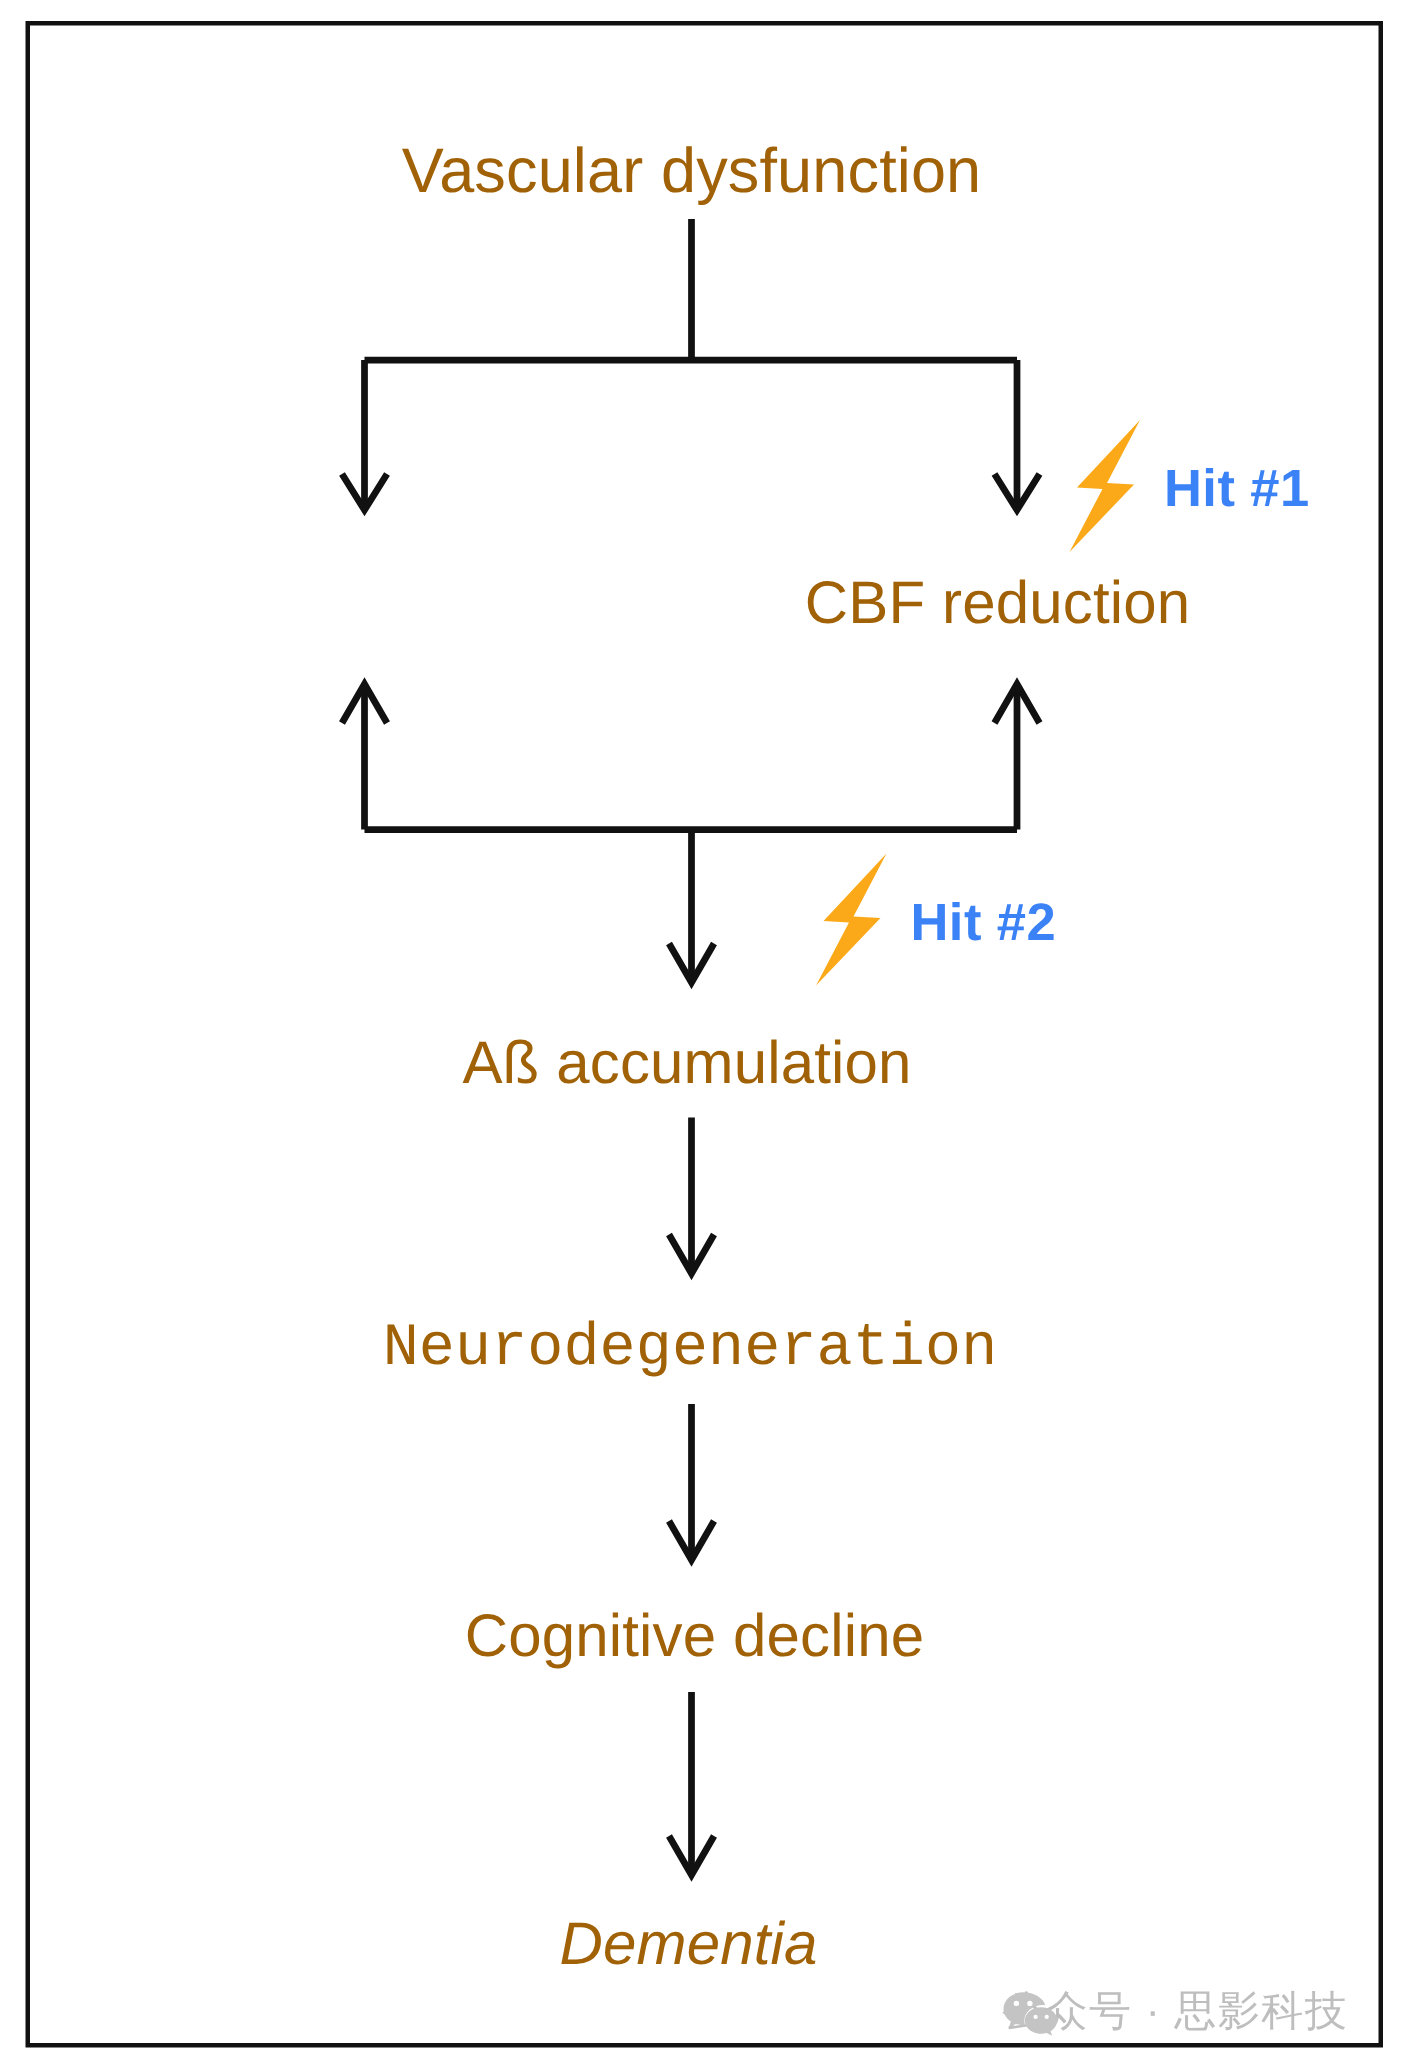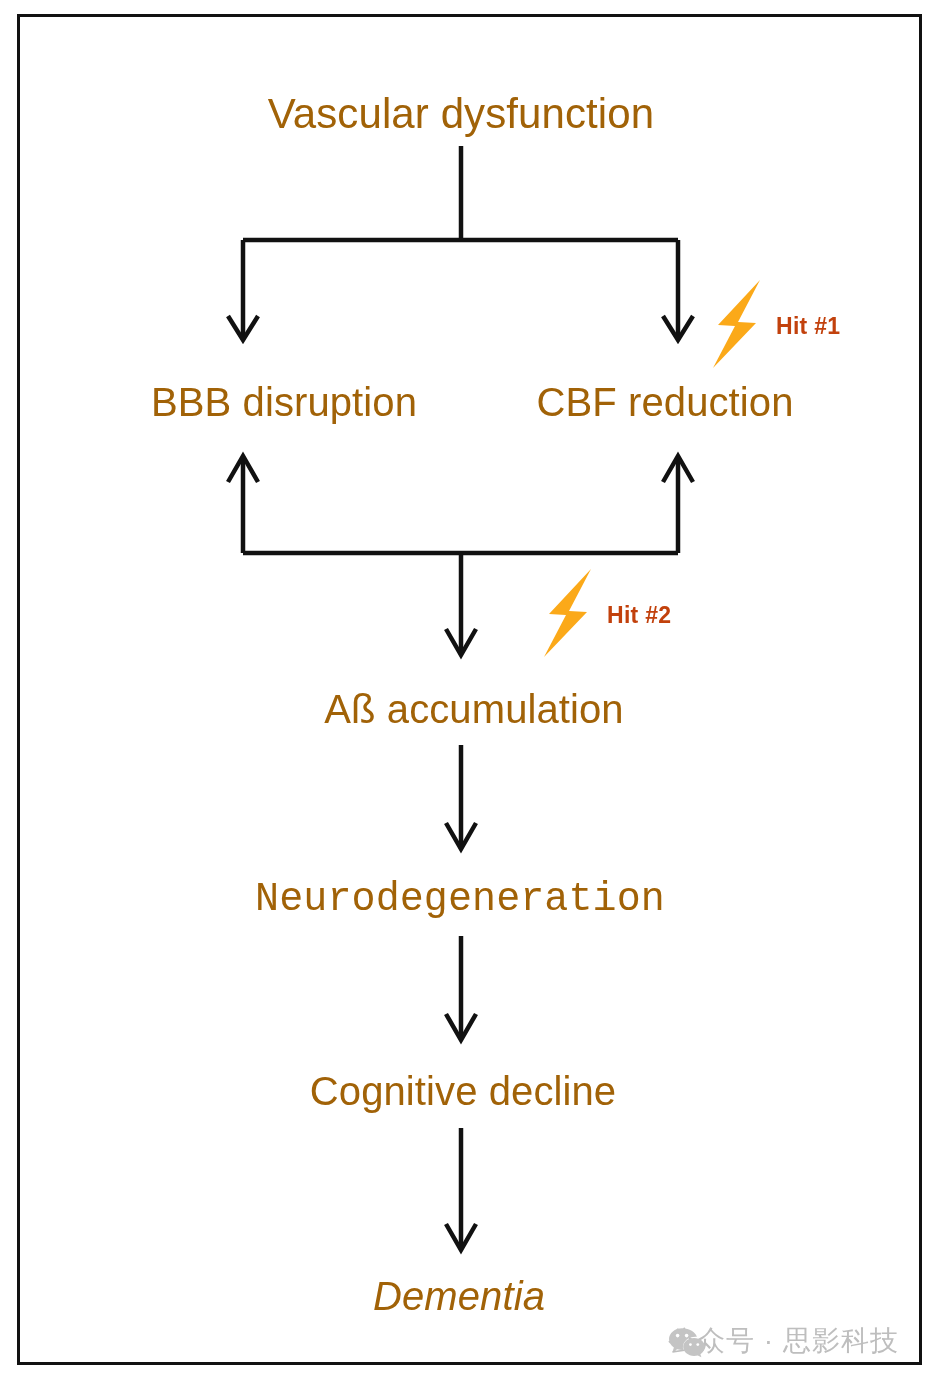--- a/index.html
+++ b/index.html
@@ -14,21 +14,21 @@
   #canvas svg{position:absolute;left:0;top:0;}
 
   .node{position:absolute;color:#a16207;font-weight:400;
         white-space:nowrap;letter-spacing:.1px;line-height:1;
         transform:translate(-50%,-50%);}
 
   .n-title{font-size:42px;}
   .n-mid{font-size:40px;}
   .n-body{font-size:40px;}
 
-  .hit{position:absolute;color:#c2410c;font-weight:bold;font-size:23px;
+  .hit{position:absolute;color:#3b82f6;font-weight:bold;font-size:35px;
        white-space:nowrap;letter-spacing:.3px;line-height:1;
        transform:translate(0,-50%);}
 
   .bolt{position:absolute;}
 
   #watermark{position:absolute;display:flex;align-items:center;gap:11px;
              color:#BEBEBE;font-size:28px;white-space:nowrap;
              letter-spacing:1px;line-height:1;}
   #watermark .wm-label{color:#BEBEBE;}
   .wechat{display:block;}
@@ -66,25 +66,24 @@
       <path d="M461,936 L461,1038"></path>
       <path d="M446,1014 L461,1040 L476,1014"></path>
 
       <path d="M461,1128 L461,1248"></path>
       <path d="M446,1224 L461,1250 L476,1224"></path>
     </g>
   </svg>
 
   <div class="node n-title" style="left:461px;top:114px;">Vascular dysfunction</div>
 
-  <div class="node n-mid" style="left:284px;top:402px;">BBB disruption</div>
 
   <div class="node n-mid" style="left:665px;top:402px;text-align:right;">CBF reduction</div>
 
-  <div class="node n-body" style="left:458px;top:709px;margin-left:16px;">Aß accumulation</div>
+  <div class="node n-body" style="left:458px;top:709px;">Aß accumulation</div>
 
   <div class="node n-body" style="left:460px;top:900px;font-family:Liberation Mono, monospace;">Neurodegeneration</div>
 
   <div class="node n-body" style="left:463px;top:1091px;">Cognitive decline</div>
 
   <div class="node n-body" style="left:459px;top:1296px;font-style:italic;">Dementia</div>
 
   <svg class="bolt" style="left:700px;top:278px;" width="72" height="92" viewBox="0 0 72 92">
     <polygon points="60,2 18,47 35,48 13,90 56,45 38,44" fill="#FBA919"></polygon>
   </svg>

